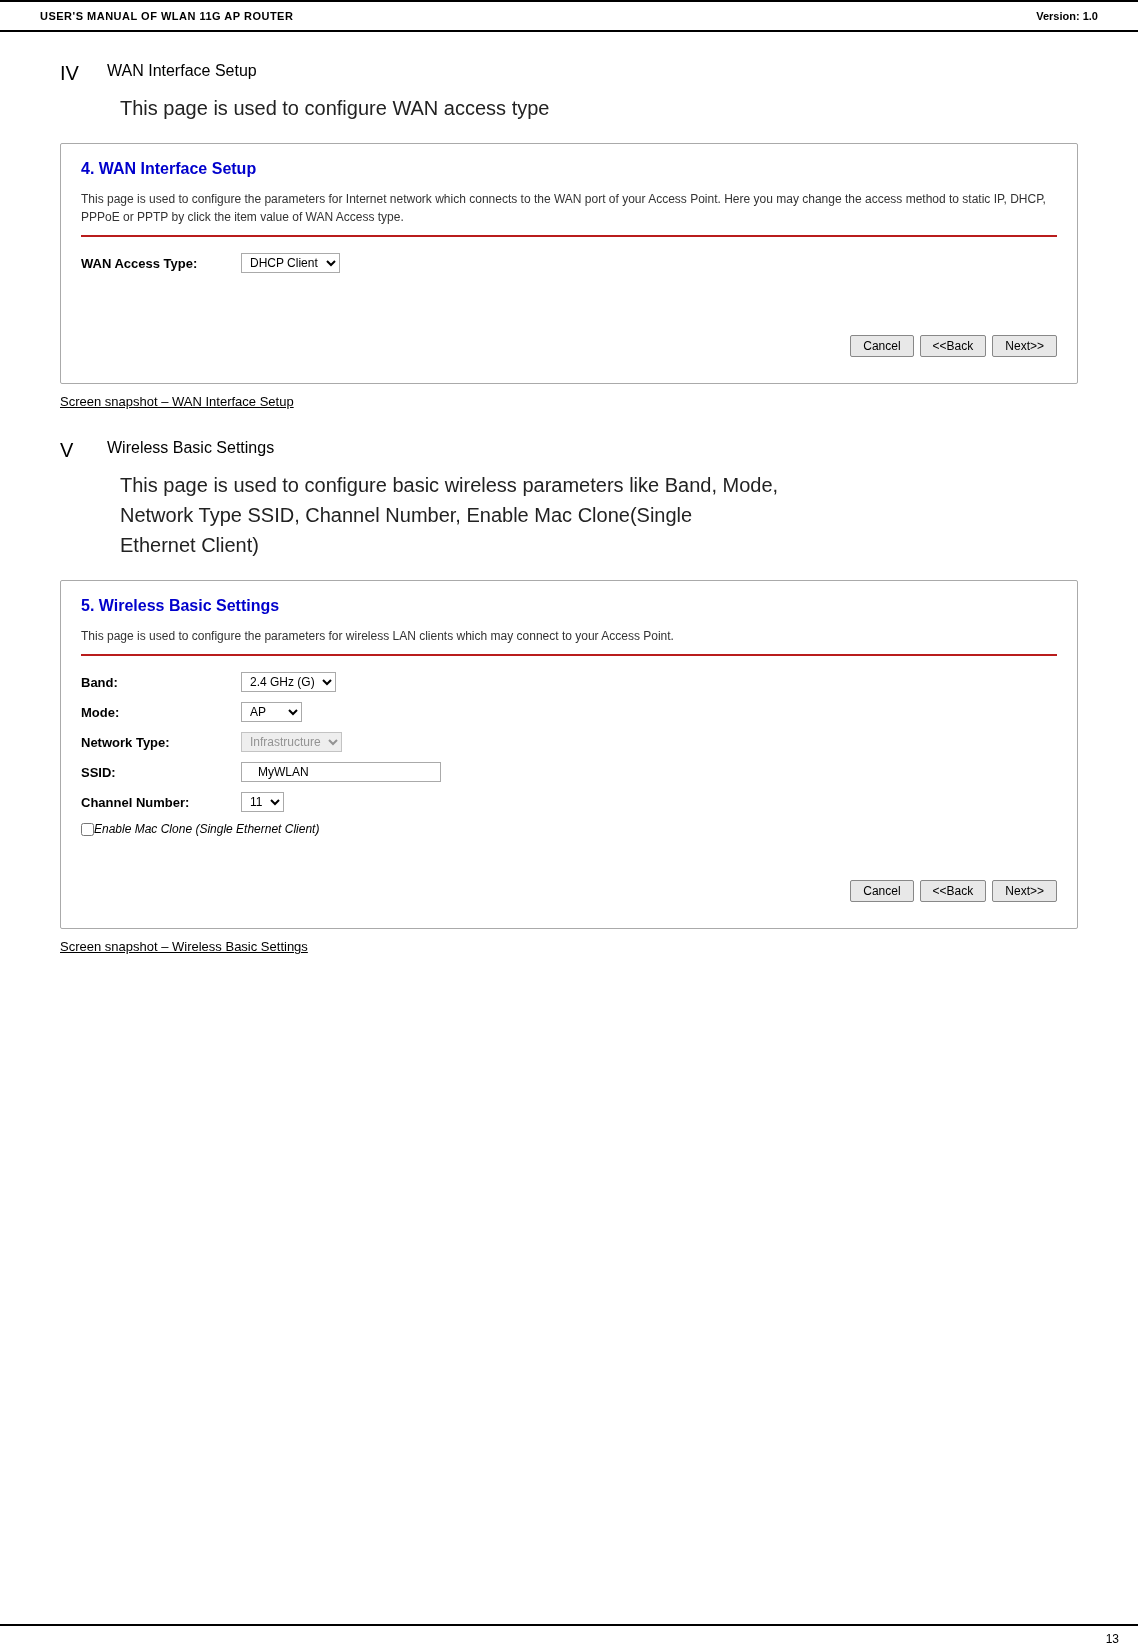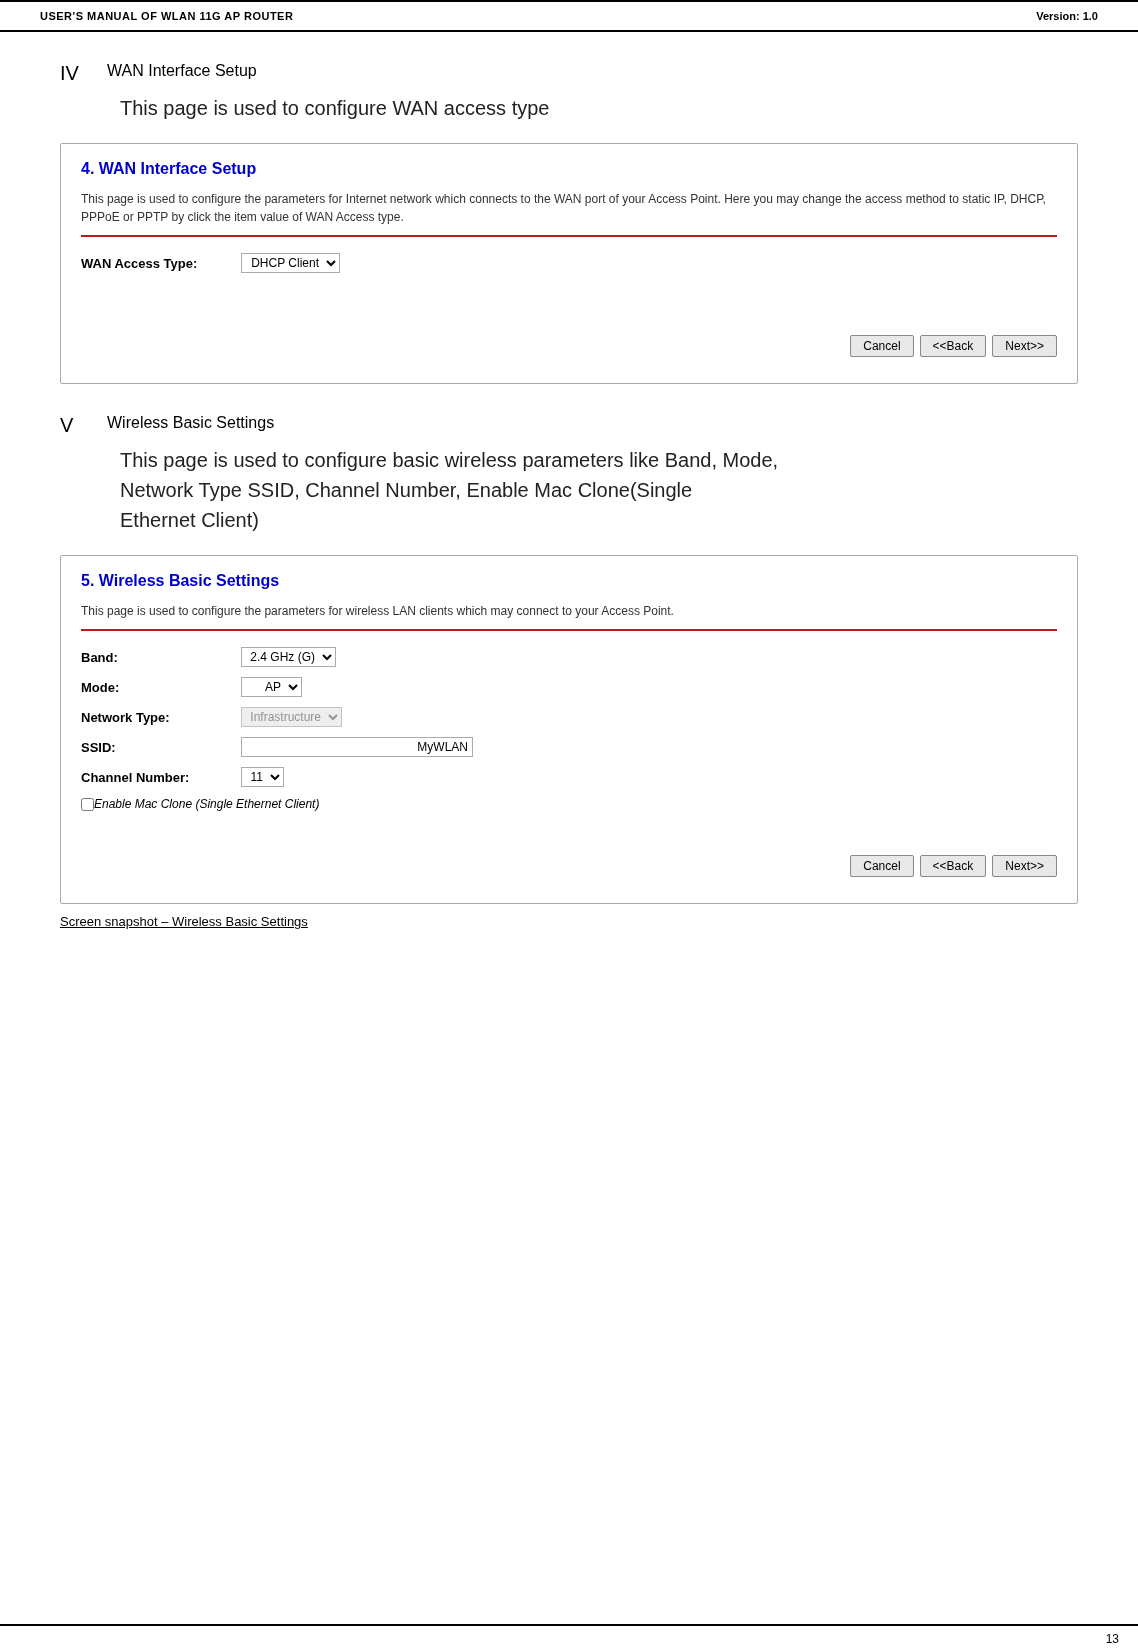--- a/index.html
+++ b/index.html
@@ -99,28 +99,27 @@
       font-weight: bold;
       min-width: 160px;
       color: #000;
     }
     .form-control {
       font-size: 12px;
       border: 1px solid #aaa;
       padding: 2px 4px;
       background: #fff;
       color: #000;
-      text-align: right;
     }
     select.form-control {
       padding: 1px 4px;
       cursor: pointer;
     }
     input[type="text"].form-control {
-      width: 232px;
+      width: 200px;
       padding-left: 16px;
     }
 
     
     .buttons-area {
       display: flex;
       justify-content: flex-end;
       gap: 6px;
       margin-top: 20px;
       padding-bottom: 10px;
@@ -210,20 +209,21 @@
       <div class="spacer"></div>
       <div class="spacer"></div>
 
       <div class="buttons-area">
         <button class="btn">Cancel</button>
         <button class="btn">&lt;&lt;Back</button>
         <button class="btn">Next&gt;&gt;</button>
       </div>
     </div>
 
+    <div class="screen-caption">Screen snapshot – WAN Interface Setup</div>
   </div>
 
   <div class="section">
     <div class="section-heading">
       <span class="section-roman">V</span>
       <span class="section-title">Wireless Basic Settings</span>
     </div>
     <div class="section-description">
       This page is used to configure basic wireless parameters like Band, Mode,<br>
       Network Type SSID, Channel Number, Enable Mac Clone(Single<br>

